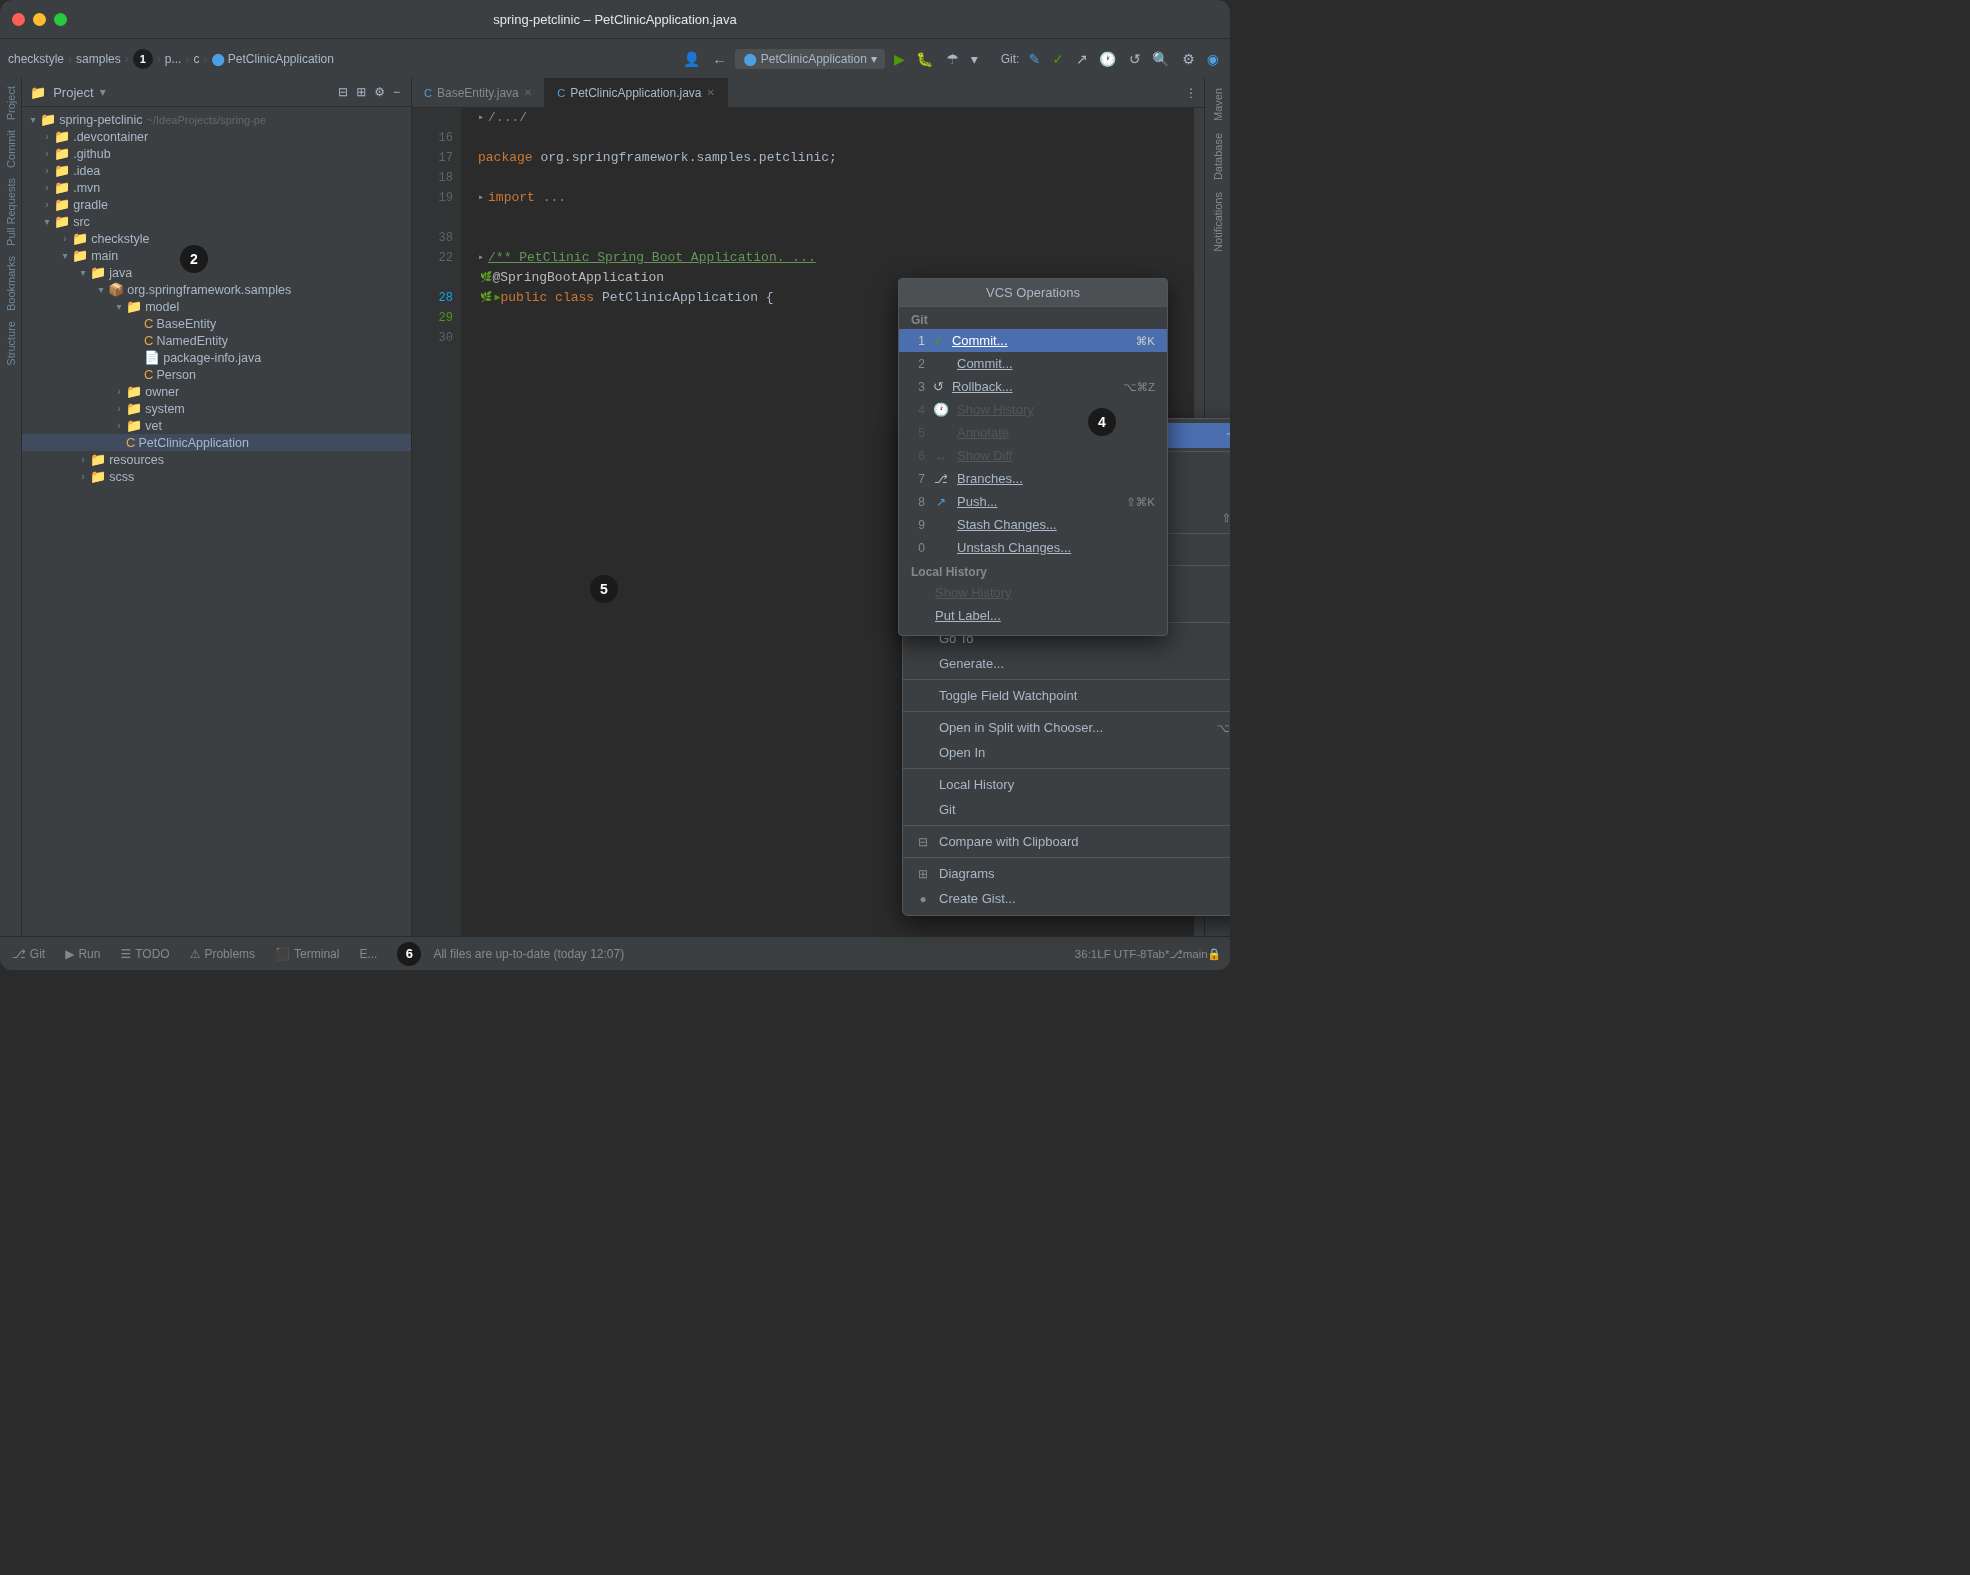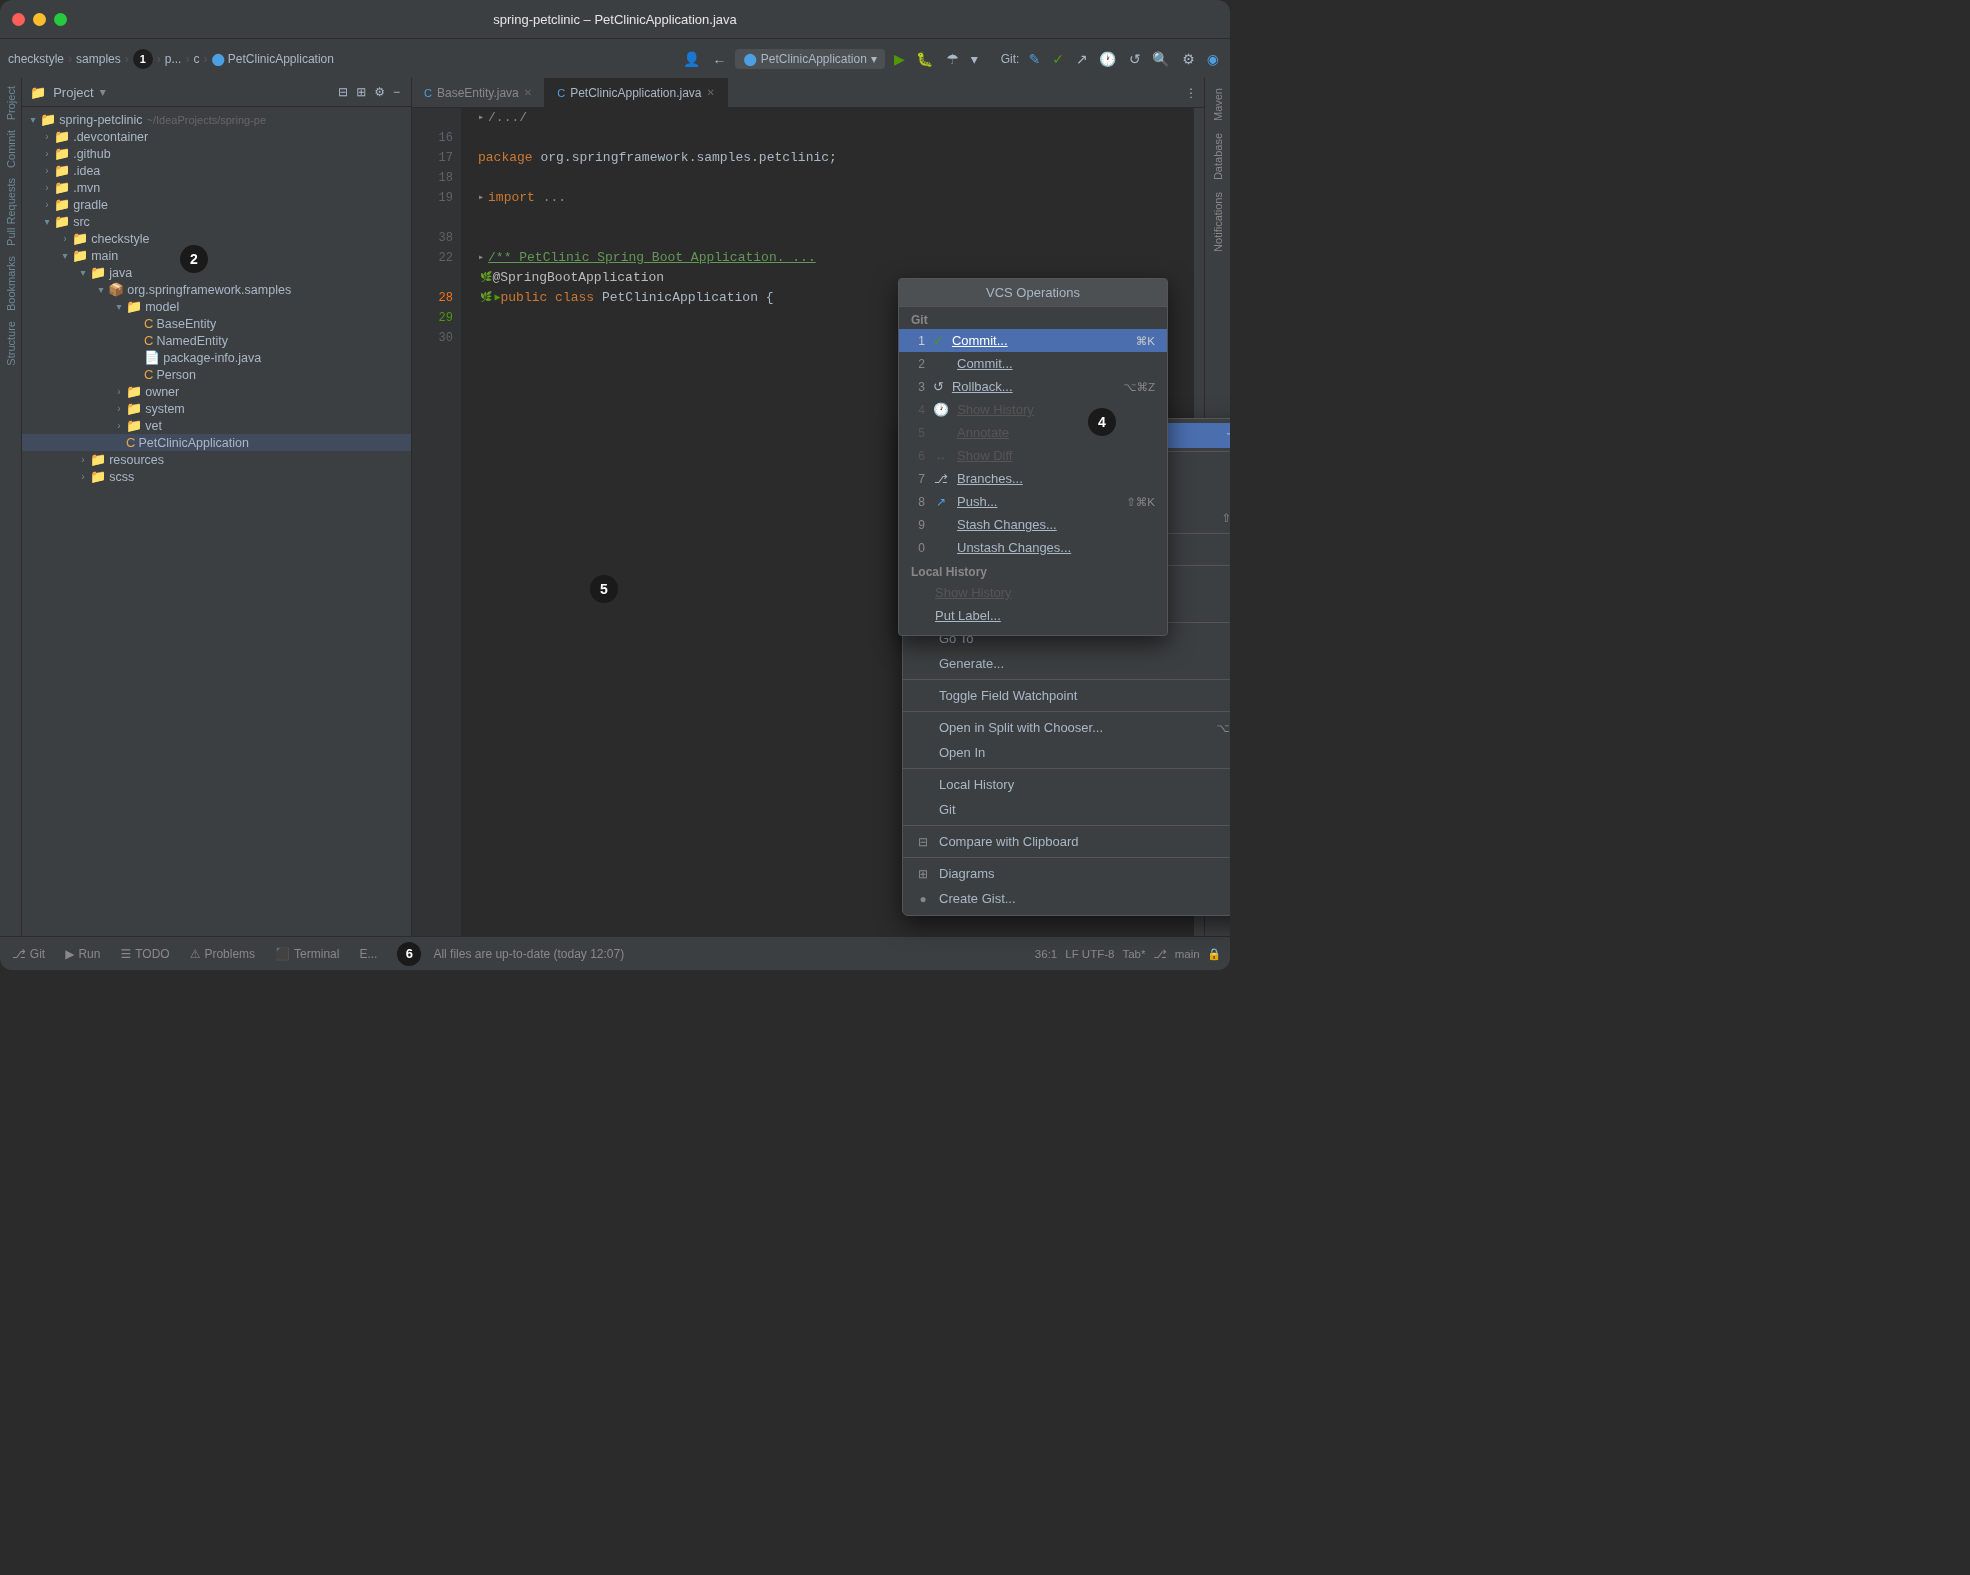--- a/index.html
+++ b/index.html
@@ -291,21 +291,21 @@
       gap: 4px;
       color: #888;
       font-size: 12px;
       cursor: pointer;
       padding: 2px 4px;
     }
     .bottom-status {
       margin-left: auto;
       display: flex;
       align-items: center;
-      gap: 8px;
+      gap: 0;
       color: #888;
       font-size: 11.5px;
     }
     .status-msg {
       color: #888;
       font-size: 12px;
     }
 
     
     .context-menu {
@@ -673,21 +673,21 @@
       <div class="line-numbers">
         <div style="color:#888;">&nbsp;</div>
         <div>16</div>
         <div>17</div>
         <div>18</div>
         <div>19</div>
         <div>&nbsp;</div>
         <div>38</div>
         <div>22</div>
         <div>&nbsp;</div>
-        <div style="color:#f97316;">28</div>
+        <div style="color:#0ea5e9;">28</div>
         <div style="color:#4e9a06;">29</div>
         <div>30</div>
       </div>
       <div class="code-lines">
 
         <div class="code-line">
           <span class="line-fold-btn">▸</span>
           <span style="color:#888;">/.../ </span>
         </div>
 

